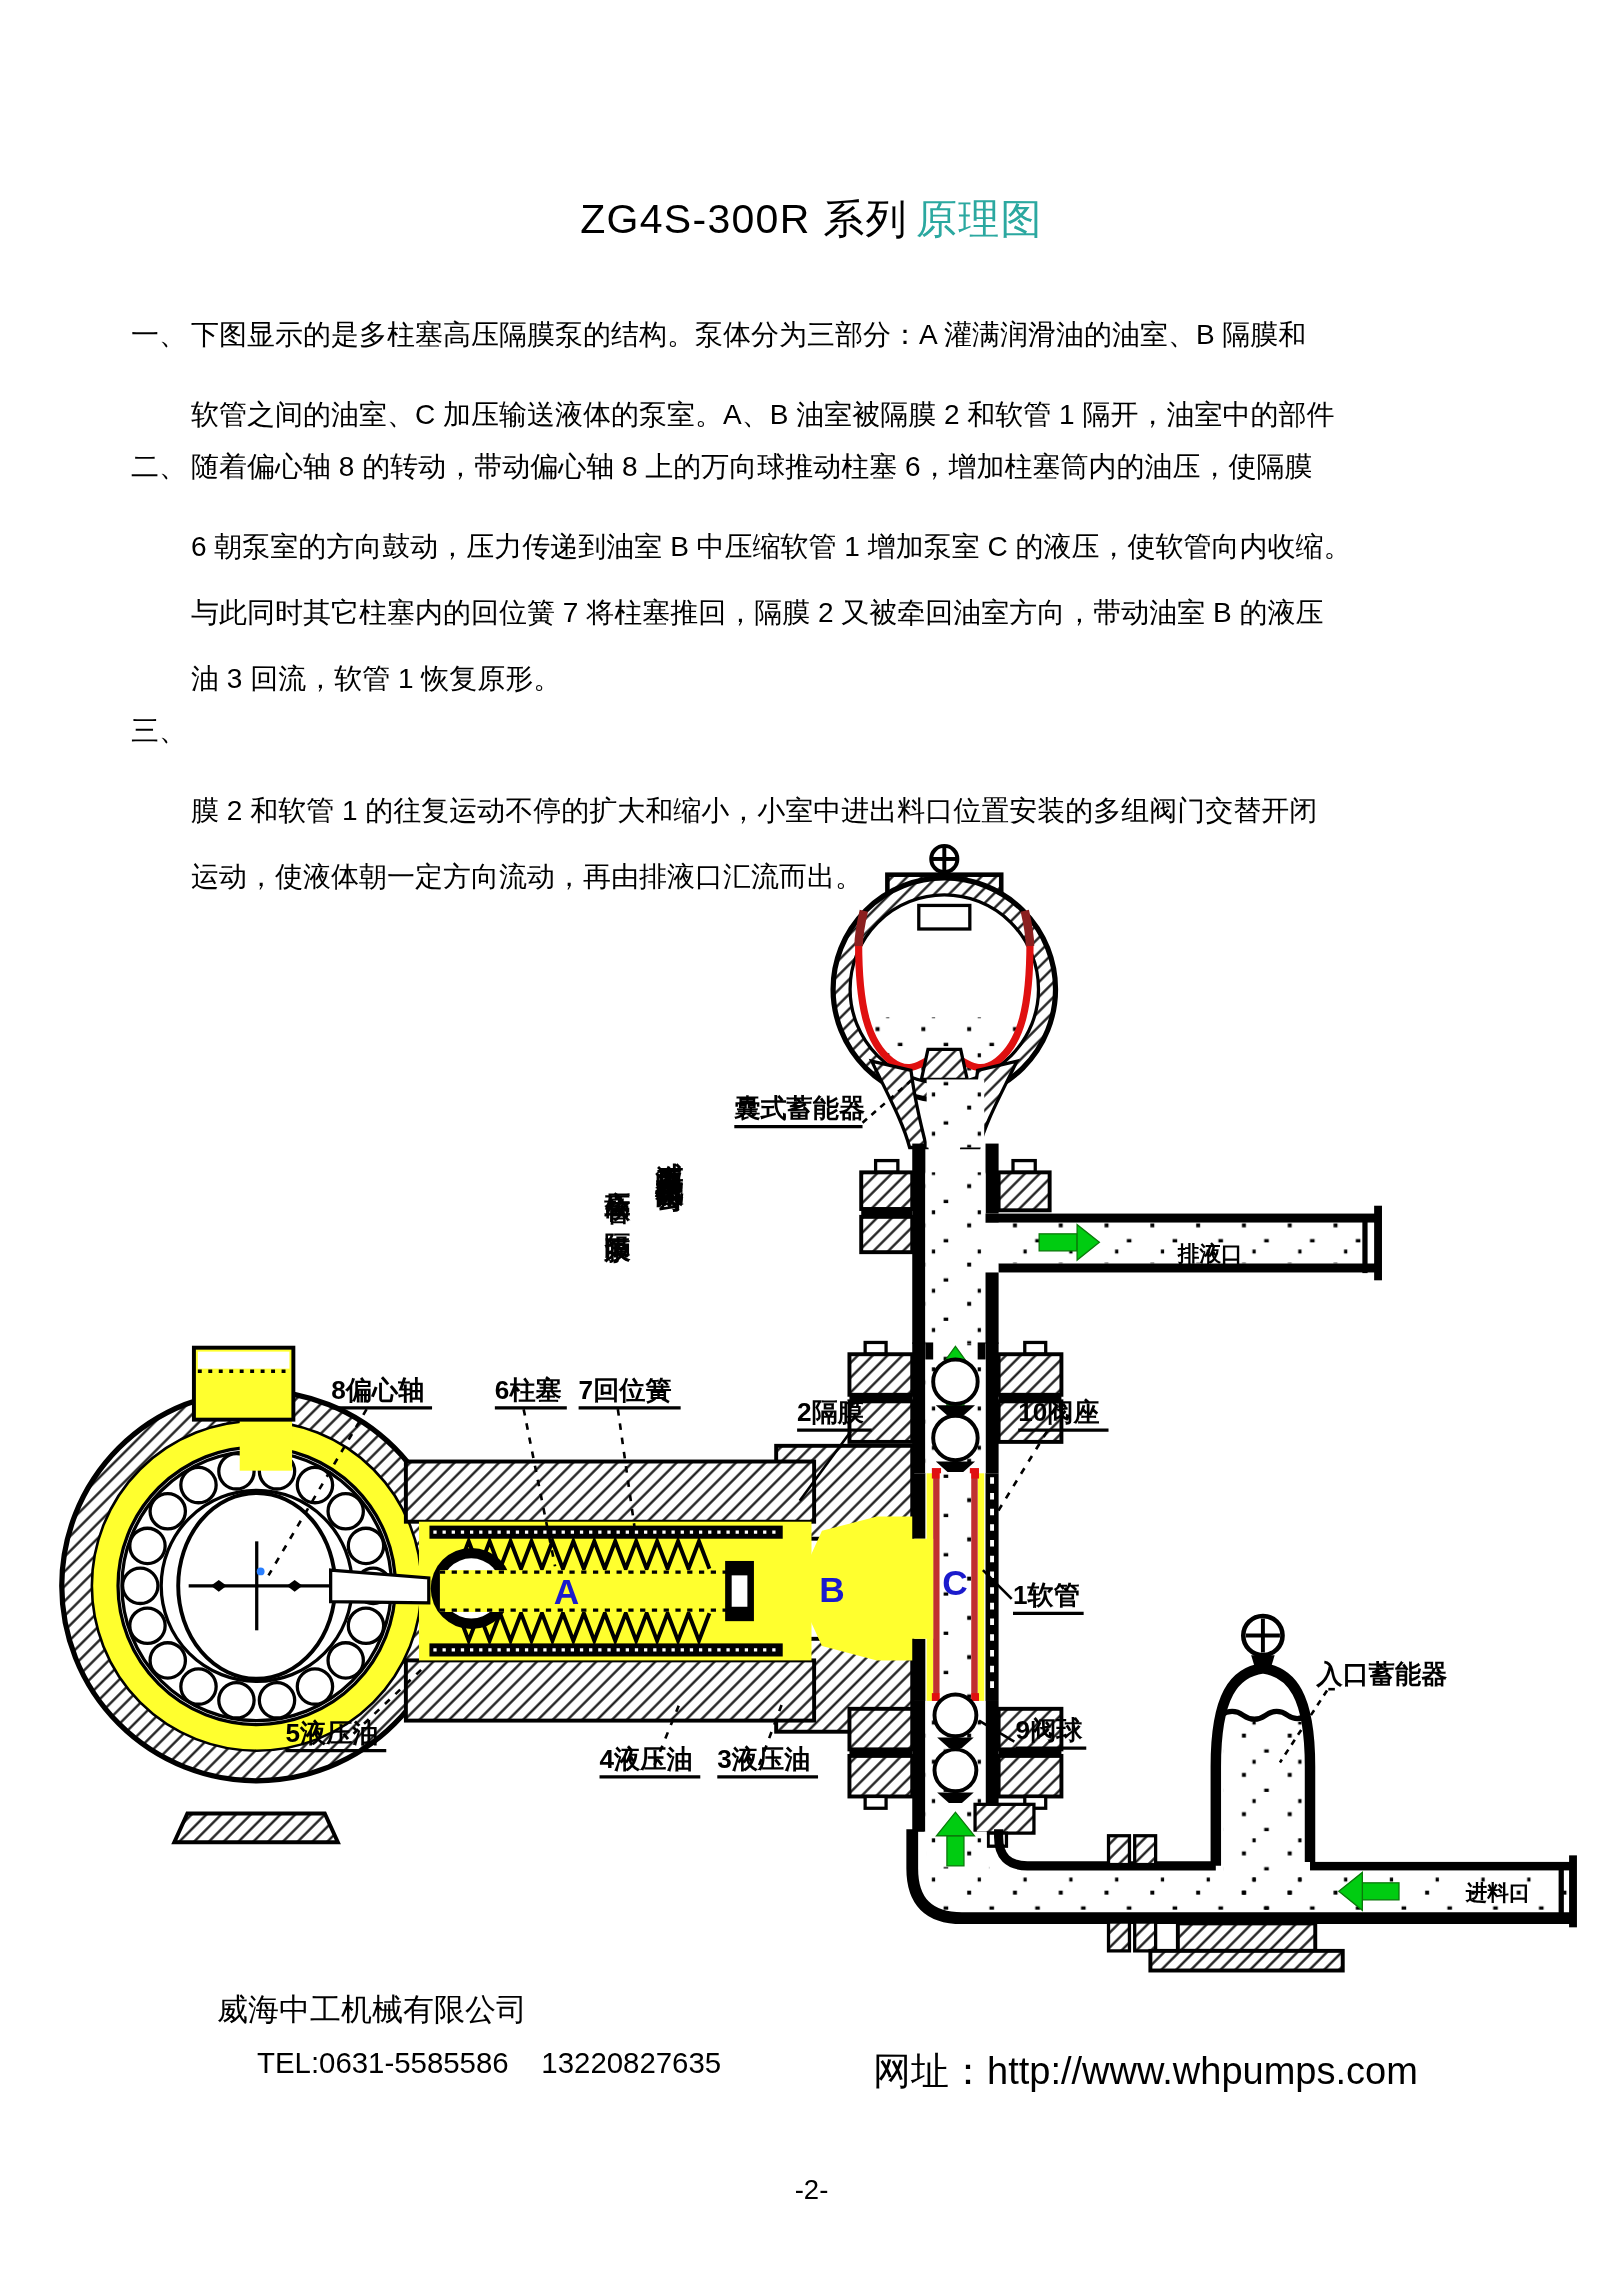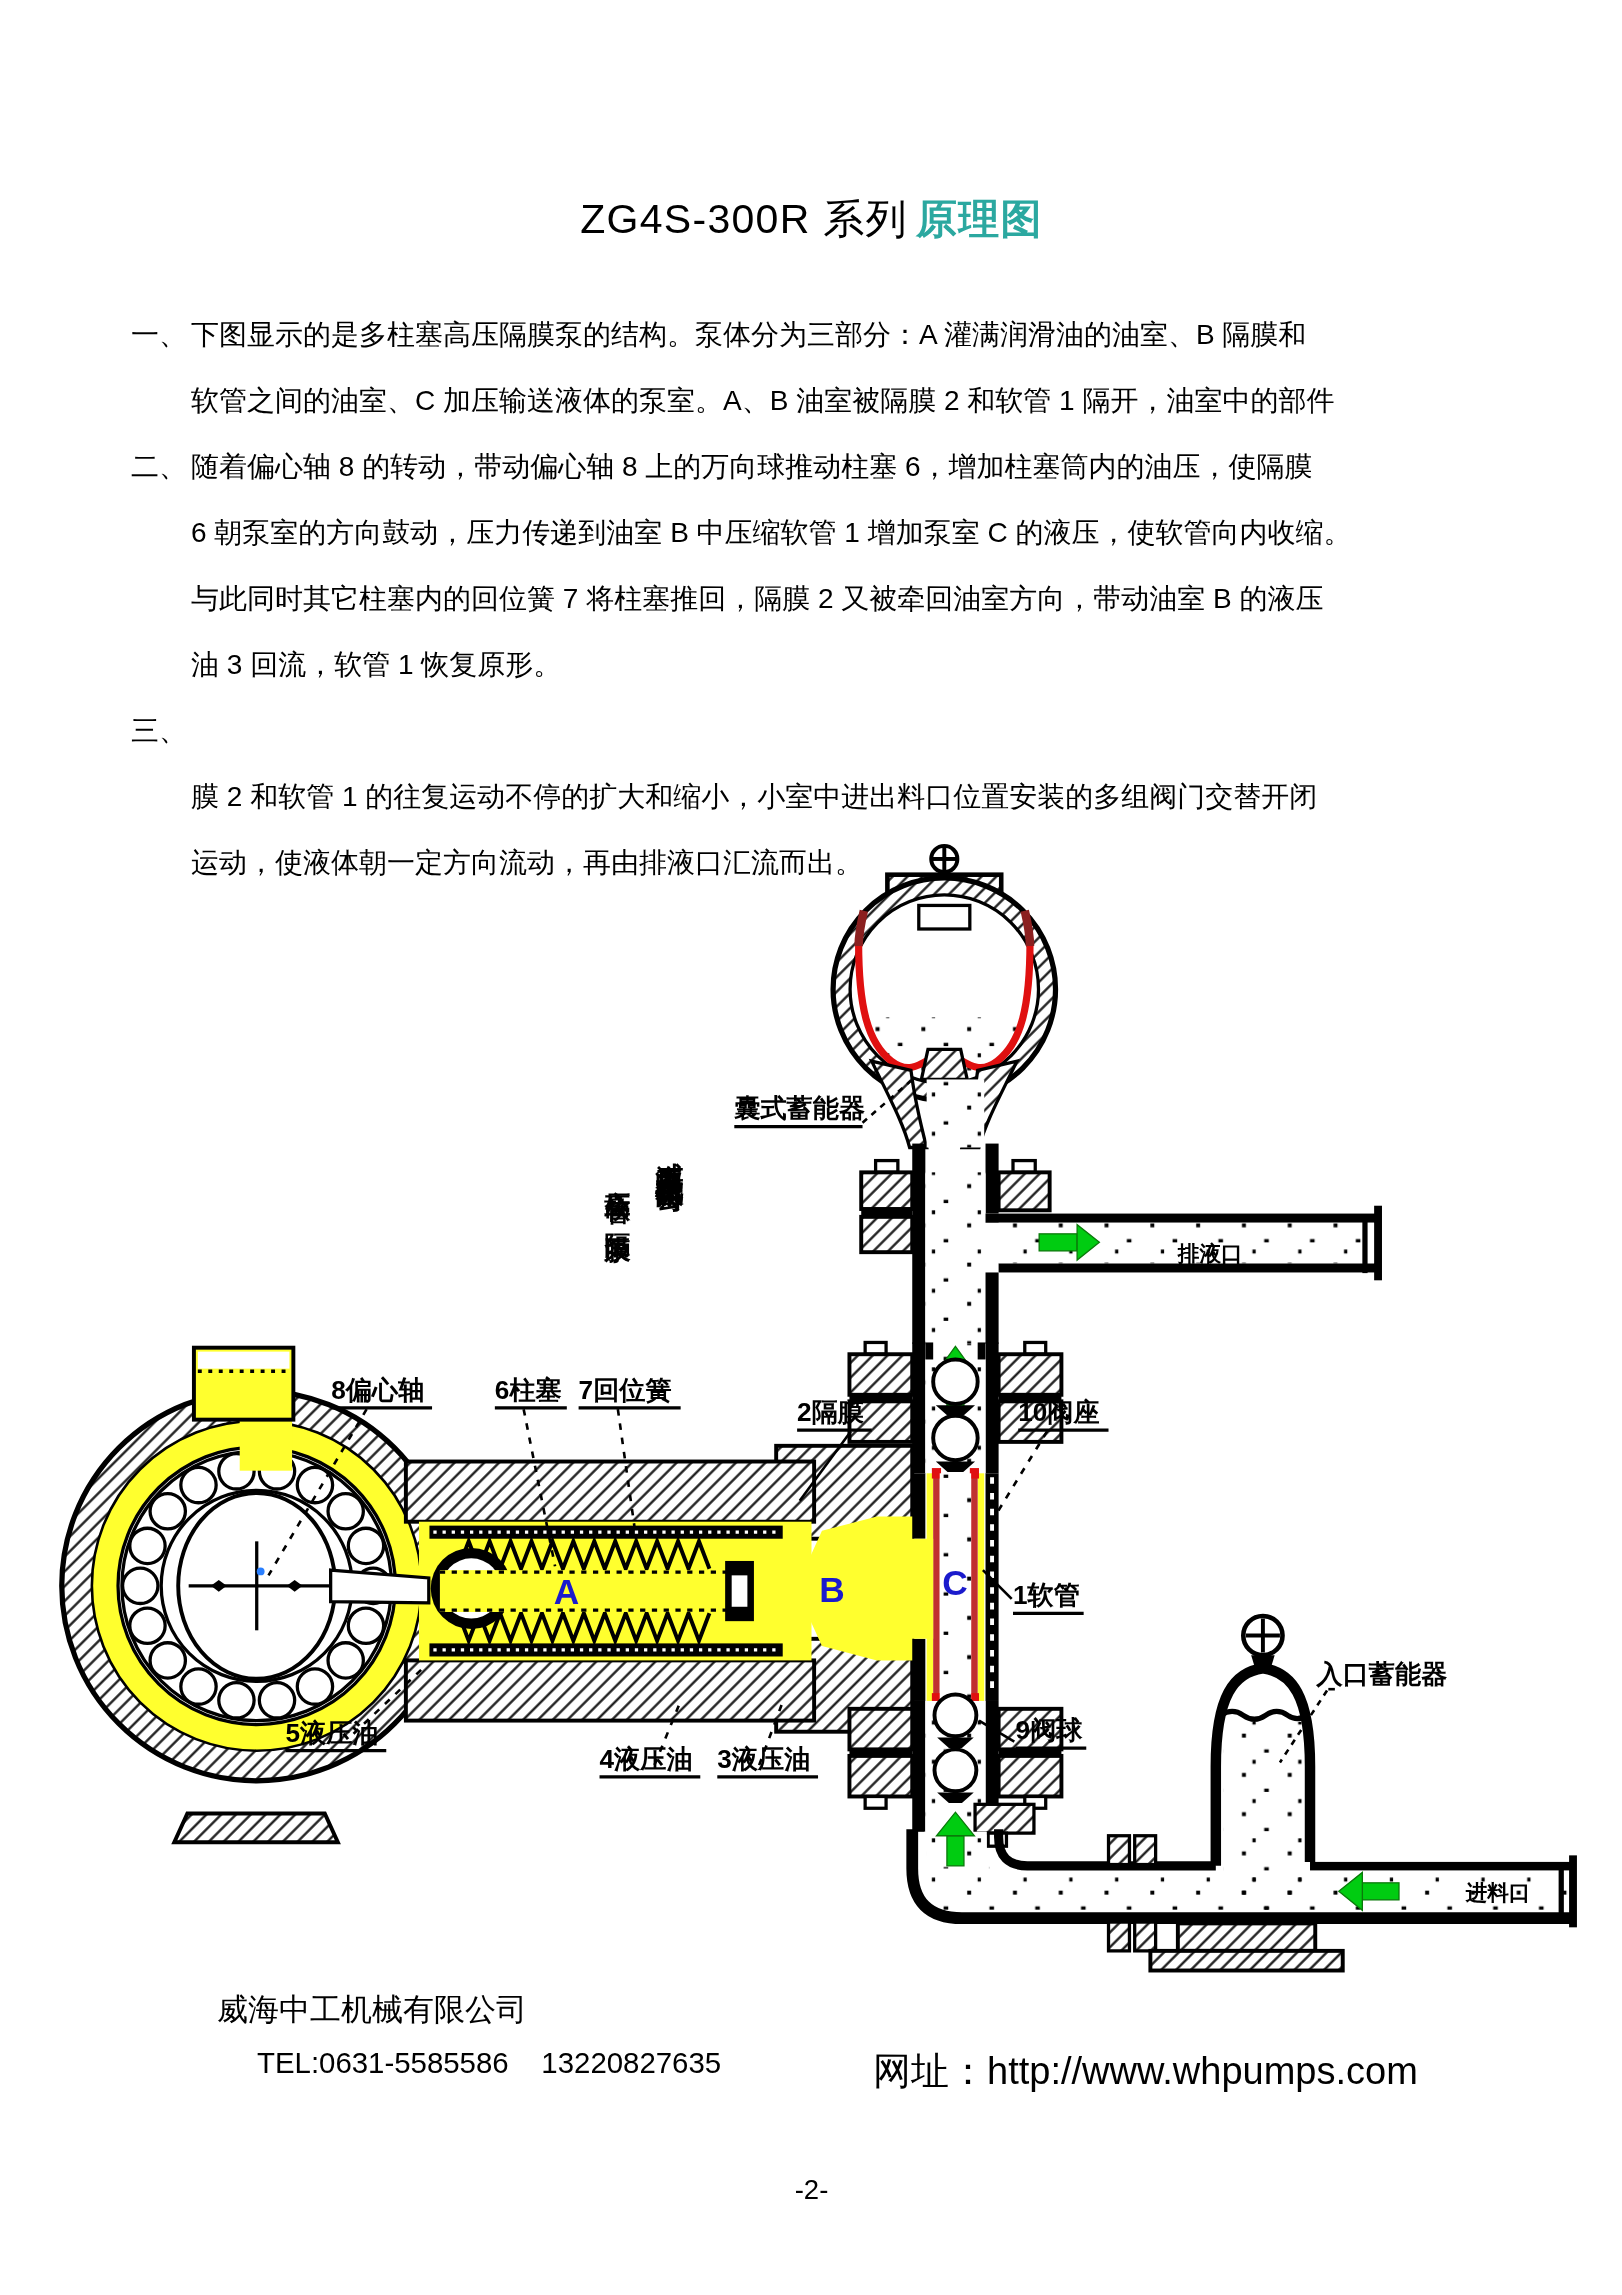--- a/index.html
+++ b/index.html
@@ -1,26 +1,26 @@
 <!DOCTYPE html>
 <html style="--accent_teal: #2BA8A0; --oil_yellow: #FFFF2E; --hose_red: #E01010; --dark_red: #8B2020; --flow_green: #00CC11; --chamber_blue: #1A1ACC;font-size:10.5px"><head>
 <meta charset="utf-8">
 <style>
   html,body{margin:0;padding:0;background:#888;}
   .page{position:relative;width:1623px;height:2295px;background:#ffffff;overflow:hidden;
         font-family:"Liberation Sans",sans-serif;color:#000;}
   
   .title{position:absolute;top:192px;left:0;width:100%;text-align:center;
          font-size:41px;letter-spacing:1.3px;white-space:pre;}
-  .title .suffix{color:var(--accent_teal);margin-left:8px;font-weight:bold;}
+  .title .suffix{color:var(--accent_teal);margin-left:8px;}
   
   .paras{position:absolute;left:131px;top:302px;width:1394px;font-size:28px;}
   .pline{height:66px;display:flex;align-items:center;white-space:pre;}
   .pnum{display:inline-block;width:60px;flex:0 0 60px;}
-  .cont{padding-left:60px;}
+  .cont{padding-left:60px;align-items:flex-end;}
   
   .vtext{position:absolute;writing-mode:vertical-rl;text-orientation:upright;
          font-weight:700;color:#000;letter-spacing:2.6px;}
   .vcompany{left:650px;top:1140px;font-size:28px;}
   .vproduct{left:601px;top:1170px;font-size:26px;}
   
   .f-company{position:absolute;left:217px;top:1989px;font-size:31px;}
   .f-tel{position:absolute;left:221px;top:2046px;font-size:29.4px;white-space:pre;margin-left:36px;}
   .f-web{position:absolute;left:873px;top:2046px;font-size:38px;}
   .f-page{position:absolute;left:0;top:2174px;width:100%;text-align:center;font-size:27.5px;}

